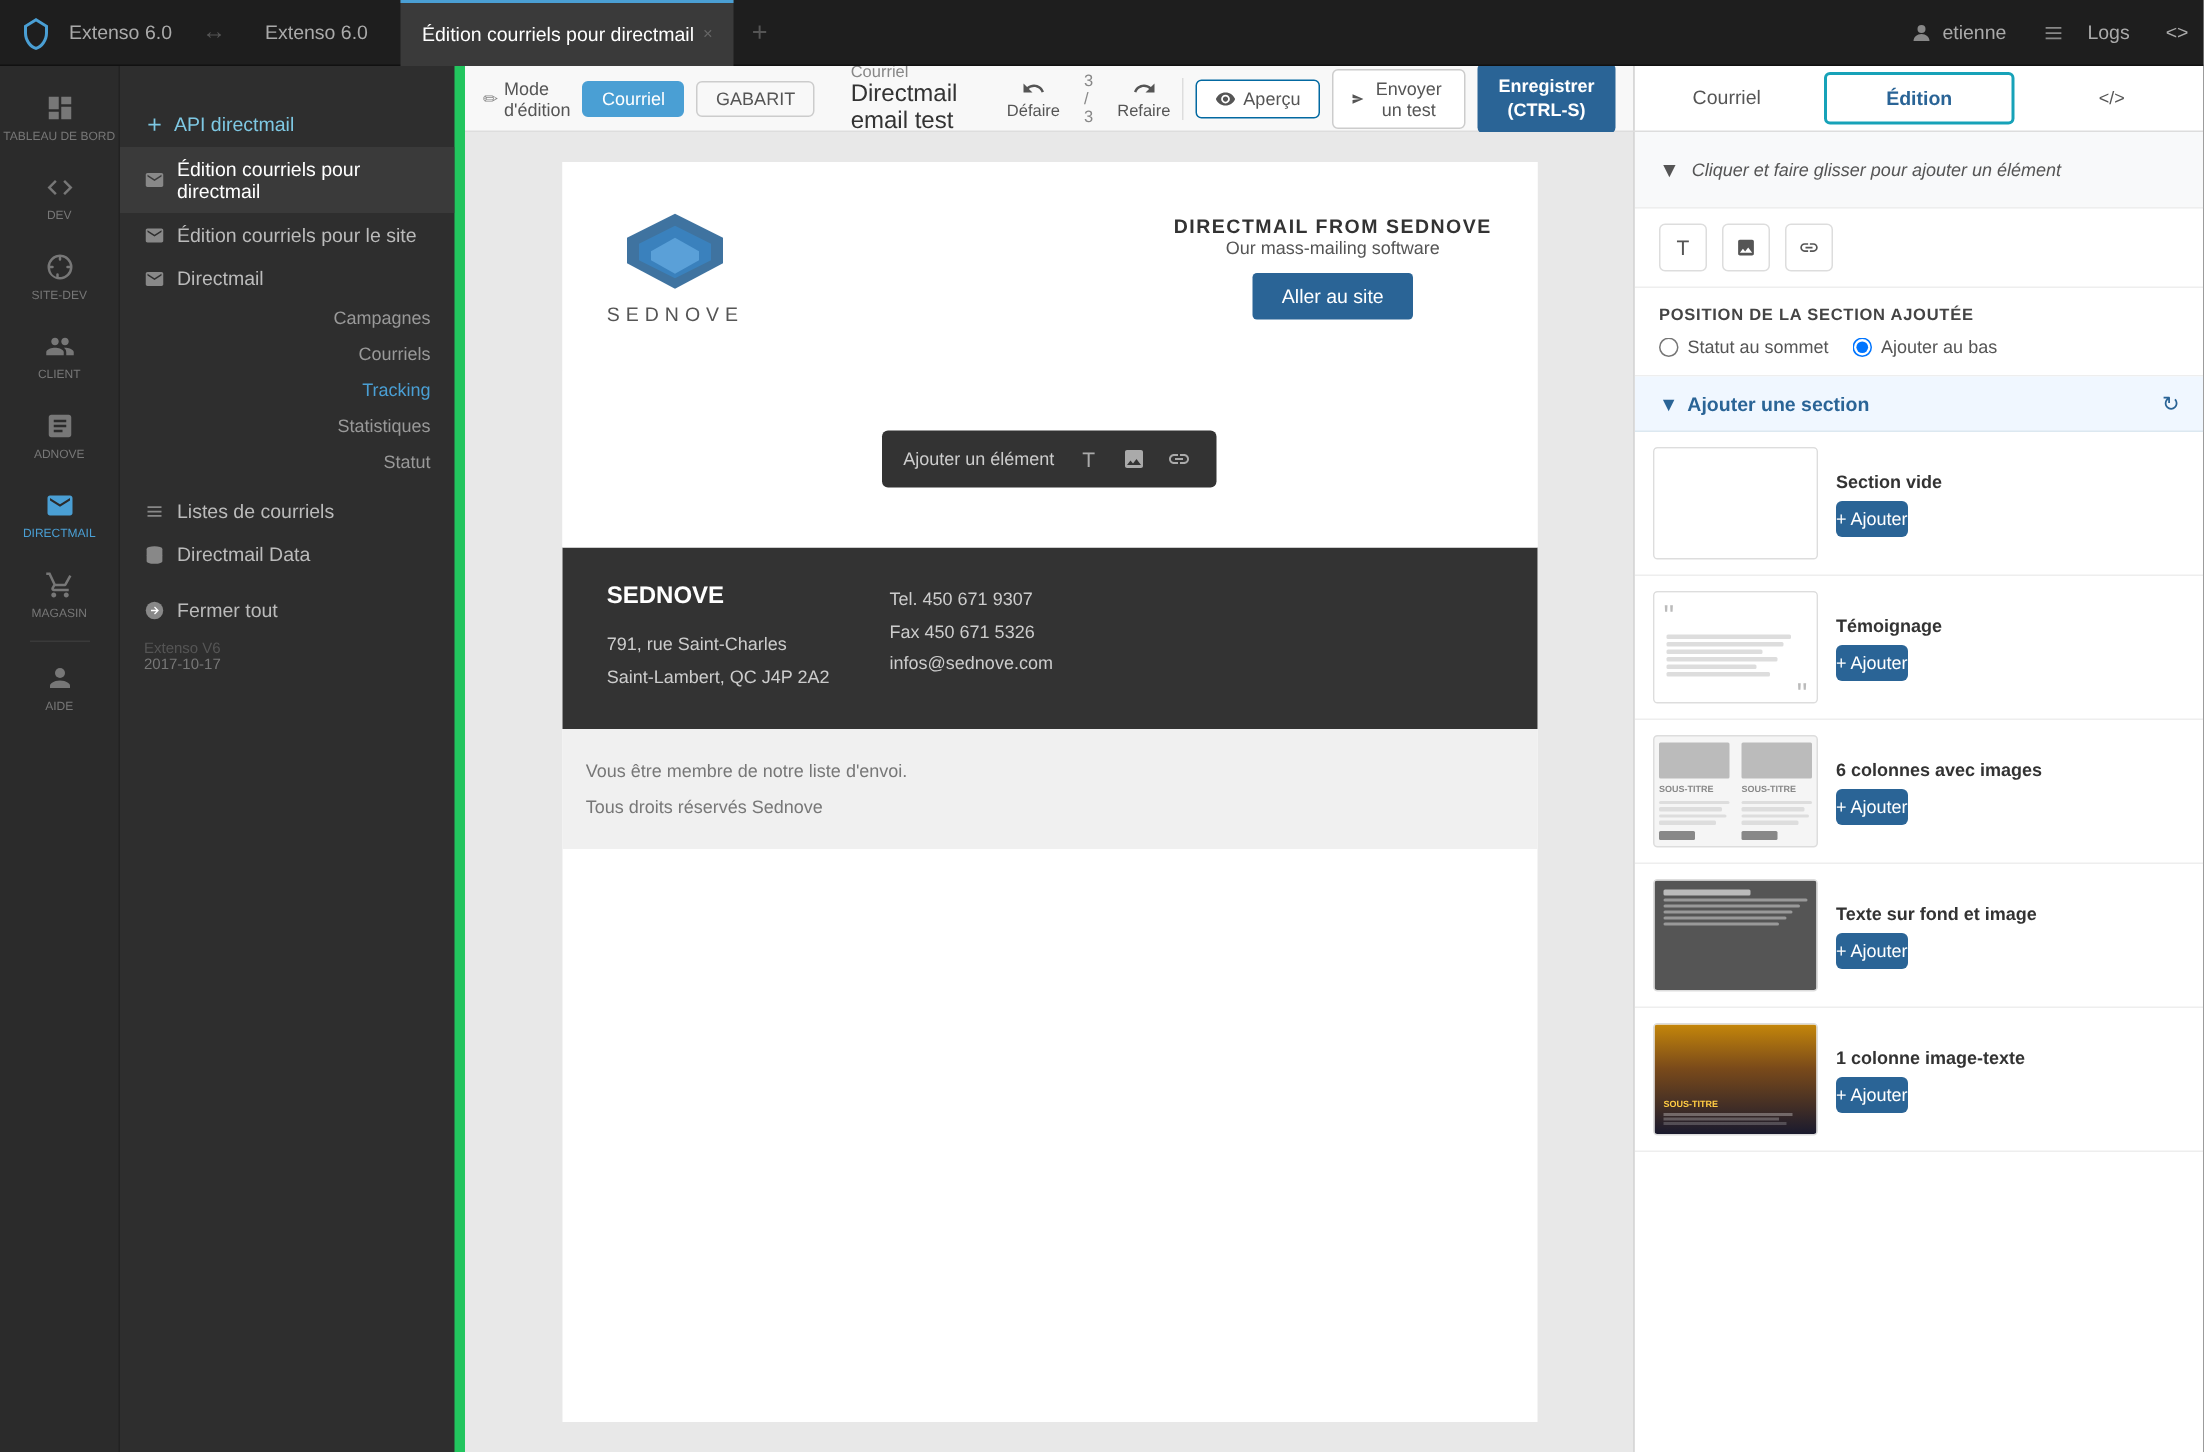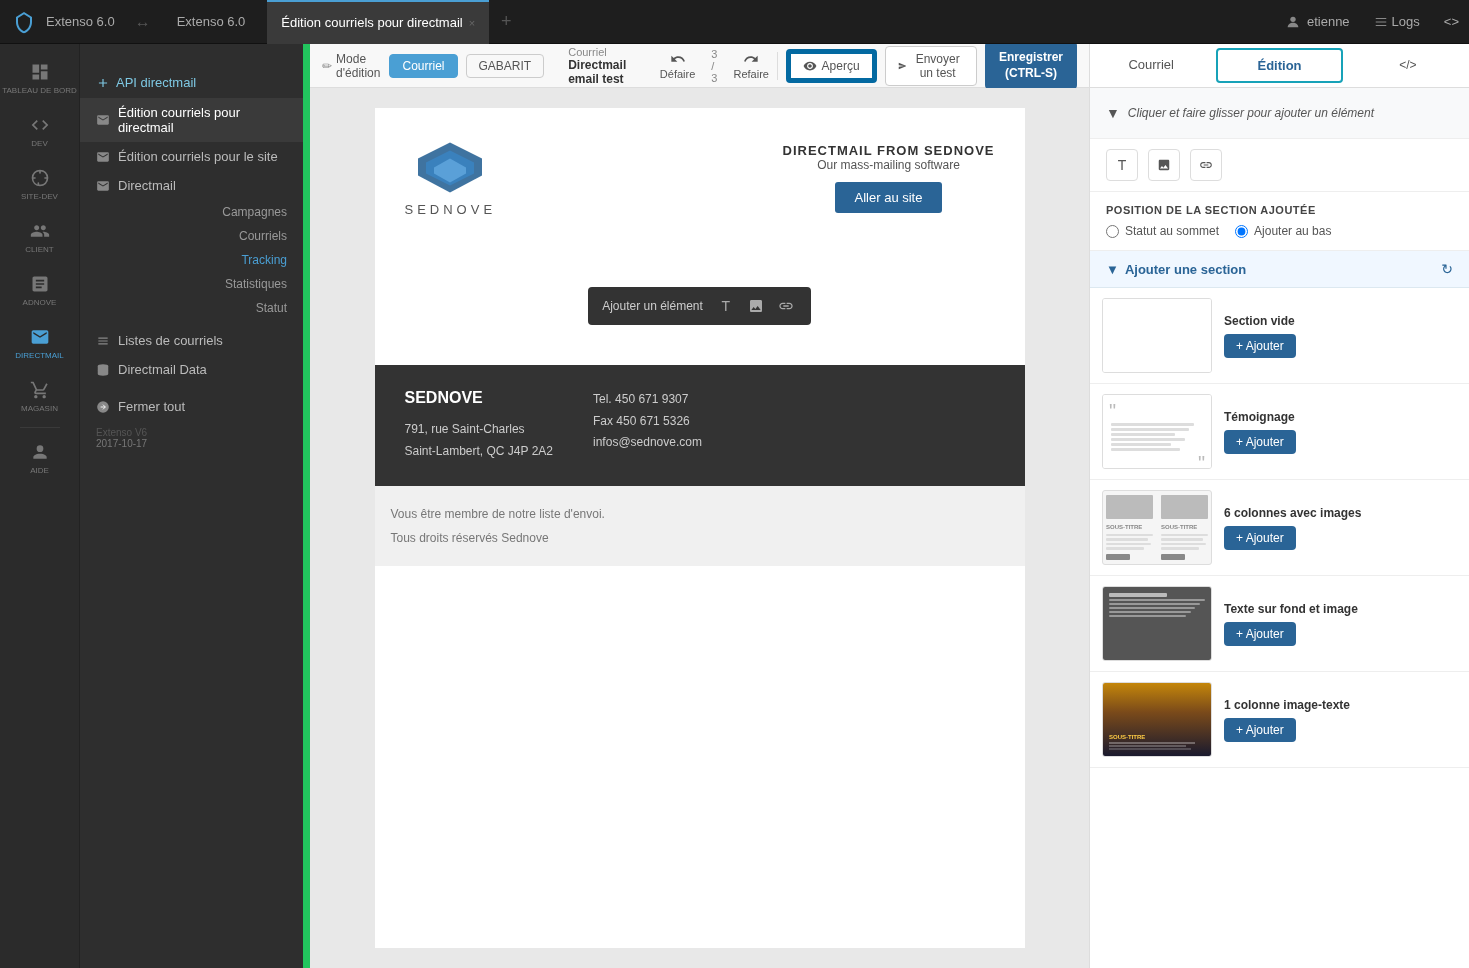--- a/index.html
+++ b/index.html
@@ -10,21 +10,21 @@
     .top-bar-logo { width: 28px; height: 28px; display: flex; align-items: center; justify-content: center; }
     .top-bar-logo svg { width: 24px; height: 24px; }
     .top-bar-app-name { color: #aaa; font-size: 13px; margin-right: 8px; }
     .top-bar-arrow { color: #555; font-size: 16px; margin: 0 4px; }
     .tab { display: flex; align-items: center; gap: 6px; padding: 0 14px; height: 44px; font-size: 13px; color: #aaa; cursor: pointer; background: transparent; border: none; }
     .tab.active { background: #3a3a3a; color: #fff; border-top: 2px solid #4a9fd4; }
     .tab-close { color: #666; font-size: 11px; cursor: pointer; }
     .tab-add { color: #555; font-size: 18px; cursor: pointer; margin-left: 4px; }
     .top-bar-spacer { flex: 1; }
     .top-bar-user { display: flex; align-items: center; gap: 6px; color: #aaa; font-size: 13px; }
-    .top-bar-logs { display: flex; align-items: center; gap: 4px; color: #aaa; font-size: 13px; margin-left: 16px; cursor: pointer; }
+    .top-bar-logs { display: flex; align-items: center; gap: 16px; color: #aaa; font-size: 13px; margin-left: 16px; cursor: pointer; }
     .top-bar-code { color: #aaa; font-size: 13px; margin-left: 16px; cursor: pointer; }
 
     
     .main-layout { display: flex; flex: 1; overflow: hidden; }
 
     
     .sidebar { width: 80px; background: #2b2b2b; display: flex; flex-direction: column; align-items: center; padding-top: 8px; border-right: 1px solid #222; flex-shrink: 0; }
     .sidebar-item { display: flex; flex-direction: column; align-items: center; gap: 4px; padding: 10px 0; width: 100%; cursor: pointer; color: #777; font-size: 10px; text-align: center; }
     .sidebar-item.active { color: #4a9fd4; }
     .sidebar-item svg { width: 20px; height: 20px; }
@@ -49,27 +49,27 @@
     .info-icon { width: 16px; height: 16px; background: #4a9fd4; border-radius: 50%; display: inline-flex; align-items: center; justify-content: center; color: #fff; font-size: 10px; font-weight: bold; cursor: pointer; }
 
     
     .mode-bar { background: #f8f8f8; border-bottom: 1px solid #ddd; display: flex; align-items: center; padding: 0 12px; height: 44px; flex-shrink: 0; gap: 8px; }
     .mode-label { font-size: 12px; color: #555; display: flex; align-items: center; gap: 4px; }
     .mode-btn { padding: 4px 12px; border-radius: 4px; font-size: 12px; cursor: pointer; border: 1px solid transparent; }
     .mode-btn.active { background: #4a9fd4; color: #fff; border-color: #4a9fd4; }
     .mode-btn.outline { background: transparent; color: #555; border-color: #ccc; }
     .courriel-info { margin-left: 20px; display: flex; flex-direction: column; }
     .courriel-label { font-size: 11px; color: #888; }
-    .courriel-name { font-size: 12px; font-weight: 700; color: #333; }
+    .courriel-name { font-size: 16px; font-weight: 400; color: #333; }
     .mode-spacer { flex: 1; }
     .undo-redo { display: flex; align-items: center; gap: 16px; color: #666; font-size: 12px; }
     .undo-redo-btn { display: flex; flex-direction: column; align-items: center; gap: 1px; cursor: pointer; color: #555; font-size: 11px; }
     .undo-redo-btn svg { width: 16px; height: 16px; }
     .mode-separator { width: 1px; height: 28px; background: #ddd; }
-    .apercu-btn { display: flex; align-items: center; gap: 5px; padding: 5px 12px; border: 5px solid #0369a1; border-radius: 4px; background: #fff; cursor: pointer; font-size: 12px; color: #555; }
+    .apercu-btn { display: flex; align-items: center; gap: 5px; padding: 5px 12px; border: 1px solid #0369a1; border-radius: 4px; background: #fff; cursor: pointer; font-size: 12px; color: #555; }
     .test-btn { display: flex; align-items: center; gap: 5px; padding: 5px 12px; border: 1px solid #ccc; border-radius: 4px; background: #fff; cursor: pointer; font-size: 12px; color: #555; }
     .save-btn { padding: 8px 14px; background: #2a6496; color: #fff; border: none; border-radius: 4px; cursor: pointer; font-size: 12px; font-weight: 600; line-height: 1.3; text-align: center; }
 
     
     .email-canvas-wrapper { flex: 1; overflow-y: auto; background: #e8e8e8; display: flex; justify-content: center; padding: 20px 0; }
     .email-canvas { width: 650px; background: #fff; }
 
     
     .email-header-section { padding: 30px; display: flex; align-items: center; justify-content: space-between; background: #fff; }
     .sednove-logo { display: flex; flex-direction: column; align-items: center; }
@@ -122,21 +122,21 @@
     .add-section-header { display: flex; align-items: center; justify-content: space-between; padding: 10px 16px; background: #f0f7ff; border-bottom: 1px solid #dce8f0; }
     .add-section-title { font-size: 13px; font-weight: 600; color: #2a6496; display: flex; align-items: center; gap: 6px; }
     .refresh-icon { cursor: pointer; color: #2a6496; font-size: 14px; }
     .collapse-icon { cursor: pointer; color: #2a6496; }
 
     
     .section-template { display: flex; align-items: center; gap: 12px; padding: 10px 12px; border-bottom: 1px solid #eee; }
     .section-thumb { width: 110px; height: 75px; background: #f5f5f5; border: 1px solid #ddd; flex-shrink: 0; border-radius: 3px; overflow: hidden; display: flex; align-items: center; justify-content: center; }
     .section-info { flex: 1; }
     .section-name { font-size: 12px; font-weight: 600; color: #333; margin-bottom: 6px; }
-    .add-section-btn { display: flex; align-items: center; gap: 4px; padding: 5px 12px; background: #2a6496; color: #fff; border: none; border-radius: 4px; font-size: 12px; cursor: pointer; }
+    .add-section-btn { display: flex; align-items: center; gap: 4px; padding: 5px 0; background: #2a6496; color: #fff; border: none; border-radius: 4px; font-size: 12px; cursor: pointer; }
 
     
     .thumb-empty { background: #fff; width: 100%; height: 100%; }
     .thumb-quote { background: #fff; width: 100%; height: 100%; display: flex; flex-direction: column; padding: 6px; }
     .thumb-lines { display: flex; flex-direction: column; gap: 2px; padding: 2px; }
     .thumb-line { height: 3px; background: #ddd; border-radius: 1px; }
     .thumb-2col { display: flex; gap: 2px; width: 100%; height: 100%; }
     .thumb-col { flex: 1; display: flex; flex-direction: column; gap: 2px; padding: 4px 3px; }
     .thumb-img-placeholder { background: #bbb; height: 30px; border-radius: 1px; }
     .thumb-text-line { height: 3px; background: #ddd; border-radius: 1px; }

